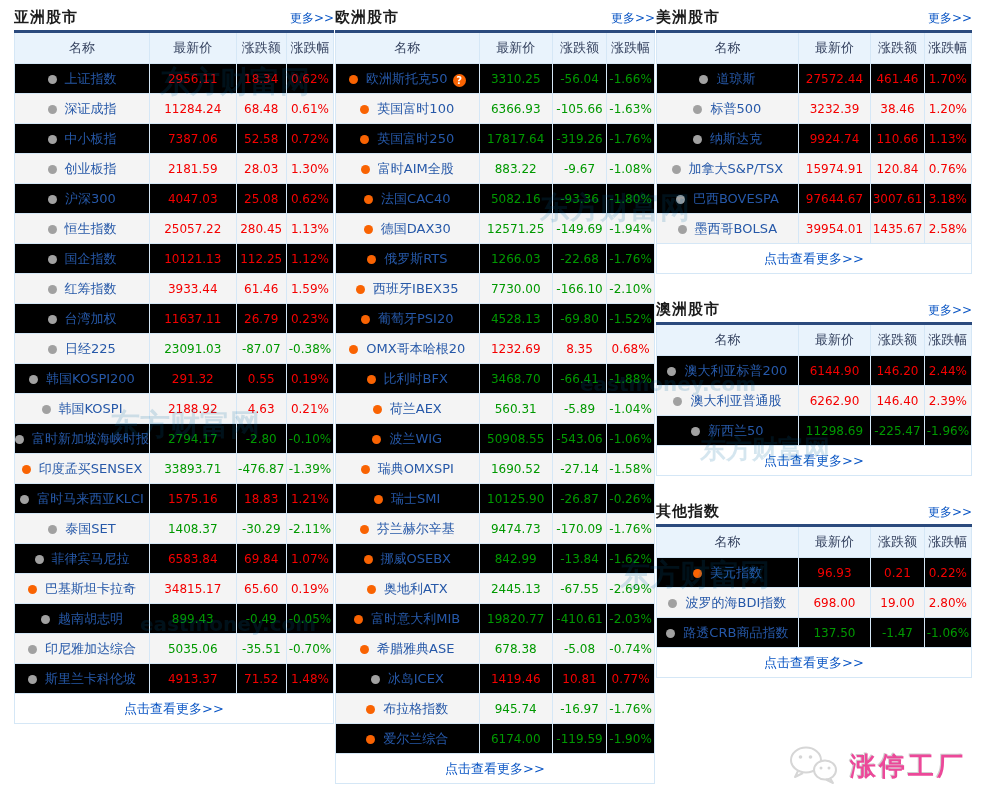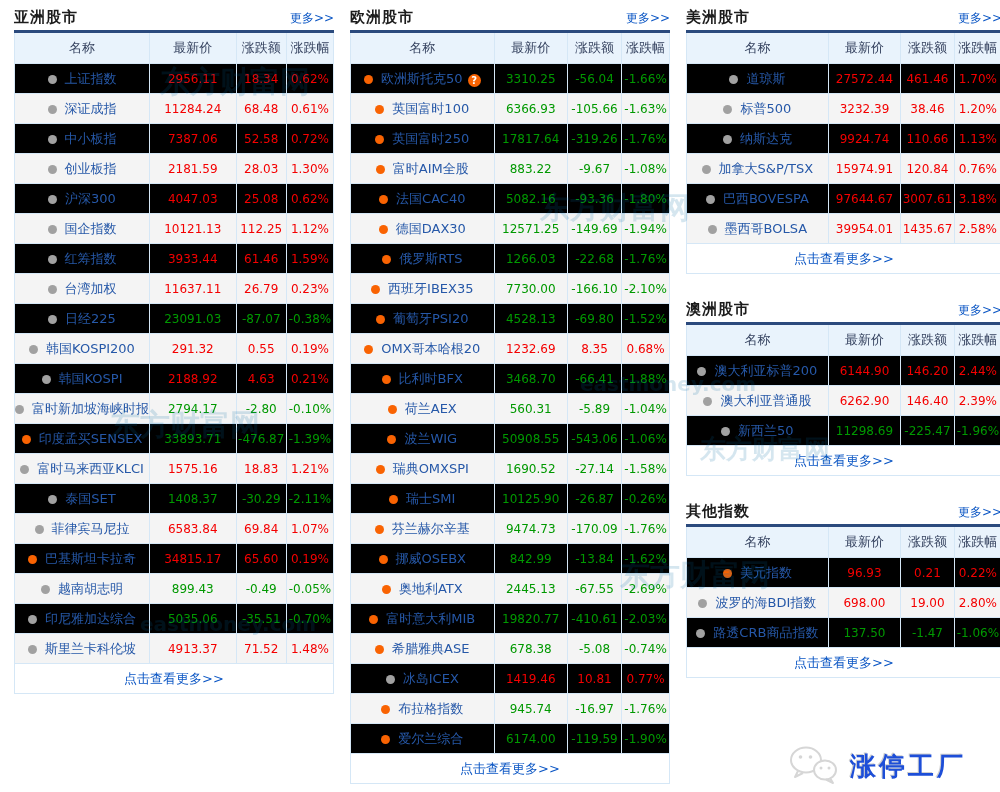--- a/index.html
+++ b/index.html
@@ -3,21 +3,21 @@
 <meta charset="utf-8">
 <style>
   * { margin:0; padding:0; box-sizing:border-box; }
   html,body { background:#fff; }
   body {
     width:1000px; height:792px; position:relative; overflow:hidden;
     font-family:"DejaVu Sans","Liberation Sans",sans-serif;
   }
   .page { position:relative; padding:5px 0 0 14px; width:1000px; }
   .cols { display:flex; align-items:flex-start; }
-  .col { width:320px; margin-right:16px; flex:none; }
+  .col { width:320px; margin-right:1px; flex:none; }
   .col.col3 { width:316px; margin-right:0; }
 
   .section { margin-bottom:23px; }
   .section-head { display:flex; justify-content:space-between; align-items:flex-end; height:25px; padding-bottom:3px; }
   .section-title { font-size:15px; font-weight:bold; color:var(--title-color); letter-spacing:1px; }
   a.more-link { font-size:12px; color:var(--link); text-decoration:none; cursor:pointer; }
 
   table.quote { width:100%; border-collapse:collapse; background:#000000;
     border:1px solid var(--outer-border); border-top:3px solid var(--table-top); }
   table.quote th {
@@ -37,21 +37,21 @@
   td.num { font-family:"DejaVu Sans","Liberation Sans",sans-serif; letter-spacing:0; }
   td.num.up { color:var(--up); }
   td.num.down { color:var(--down); }
   tfoot td { height:32px; text-align:right; background:#fff; }
   a.view-more { font-size:13px; color:var(--link); text-decoration:none; cursor:pointer; }
 
   .watermark { position:absolute; color:#0369a1; opacity:.16; font-weight:bold; pointer-events:none;
     white-space:nowrap; user-select:none; }
 
   .brand { position:absolute; right:34px; bottom:20px; display:flex; align-items:center; pointer-events:none; }
-  .brand-text { font-size:26px; font-weight:bold; letter-spacing:3px; color:#1d4ed8;
+  .brand-text { font-size:26px; font-weight:bold; letter-spacing:3px; color:#ec4899;
     text-shadow:-1px -1px 0 #cfcfcf, 1px 1px 0 #fff; margin-left:10px; }
 </style>
 </head>
 <body>
 
 <div class="page">
 
   <span class="watermark" style="left:160px; top:62px; font-size:30px;">东方财富网</span>
   <span class="watermark" style="left:540px; top:188px; font-size:30px;">东方财富网</span>
   <span class="watermark" style="left:110px; top:405px; font-size:30px;">东方财富网</span>
@@ -100,20 +100,26 @@
                 <td class="name-cell"><span class="bullet gray"></span><a class="idx-link">创业板指</a></td>
                 <td class="num up">2181.59</td>
                 <td class="num up">28.03</td>
                 <td class="num up">1.30%</td>
               </tr>
               <tr>
                 <td class="name-cell"><span class="bullet gray"></span><a class="idx-link">沪深300</a></td>
                 <td class="num up">4047.03</td>
                 <td class="num up">25.08</td>
                 <td class="num up">0.62%</td>
+              </tr>
+              <tr>
+                <td class="name-cell"><span class="bullet gray"></span><a class="idx-link">恒生指数</a></td>
+                <td class="num up">25057.22</td>
+                <td class="num up">280.45</td>
+                <td class="num up">1.13%</td>
               </tr>
               <tr>
                 <td class="name-cell"><span class="bullet gray"></span><a class="idx-link">国企指数</a></td>
                 <td class="num up">10121.13</td>
                 <td class="num up">112.25</td>
                 <td class="num up">1.12%</td>
               </tr>
               <tr>
                 <td class="name-cell"><span class="bullet gray"></span><a class="idx-link">红筹指数</a></td>
                 <td class="num up">3933.44</td>

